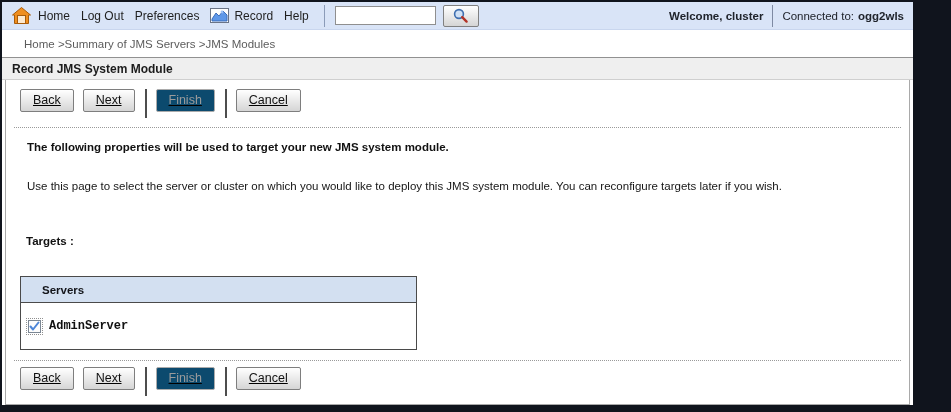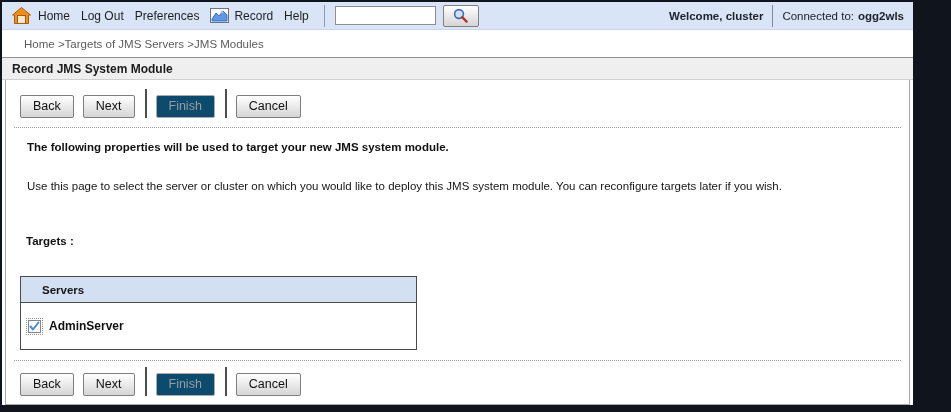--- a/index.html
+++ b/index.html
@@ -81,21 +81,21 @@
   .main {
     flex: 1 1 auto;
     background: #ffffff;
     margin: 0 3px;
     border-left: 1px solid #a9a9a9;
     border-right: 1px solid #a9a9a9;
     border-bottom: 1px solid #a9a9a9;
     padding: 0 6px;
     display: flex; flex-direction: column;
   }
-  .btn-row { display: flex; align-items: flex-end; padding-left: 8px; }
+  .btn-row { display: flex; align-items: flex-start; padding-left: 8px; text-decoration: underline; }
   .btn-row.top { margin-top: 9px; }
   .btn-row.bottom { margin-top: 6px; }
   .btn {
     font-family: "Liberation Sans", sans-serif;
     font-size: 12.5px; color: #111111;
     padding: 3px 12px 4px 12px;
     background: linear-gradient(#ffffff, #d5d5d5);
     border: 1px solid #7e7e7e; border-radius: 2px;
     margin-right: 9px; cursor: pointer;
   }
@@ -146,21 +146,21 @@
     padding: 1px; display: inline-flex; cursor: pointer;
   }
   .cbx {
     width: 13px; height: 13px;
     background: #fdfdfd;
     border: 1px solid #7b8794;
     display: inline-flex; align-items: center; justify-content: center;
   }
   .server-name {
     margin-left: 7px;
-    font-size: 12px; font-weight: bold; color: #111111;
+    font-size: 12px; font-weight: bold; color: #111111; font-family: Liberation Mono, monospace;
   }
 
   .spacer { flex: 1 1 auto; }
 </style>
 </head>
 <body>
 
 <div class="frame">
   <div class="page">
 
@@ -196,21 +196,21 @@
         <span class="welcome">Welcome, cluster</span>
         <span class="tb-sep2"></span>
         <span>Connected to:</span>
         <span class="conn-val">ogg2wls</span>
       </span>
     </div>
 
     <div class="breadcrumb">
       <span>Home</span>
       <span> &gt;</span>
-      <span>Targets of JMS Servers</span>
+      <span>Summary of JMS Servers</span>
       <span> &gt;</span>
       <span>JMS Modules</span>
     </div>
 
     <div class="titlebar">
       <span>Record JMS System Module</span>
     </div>
 
     <div class="main">
 

